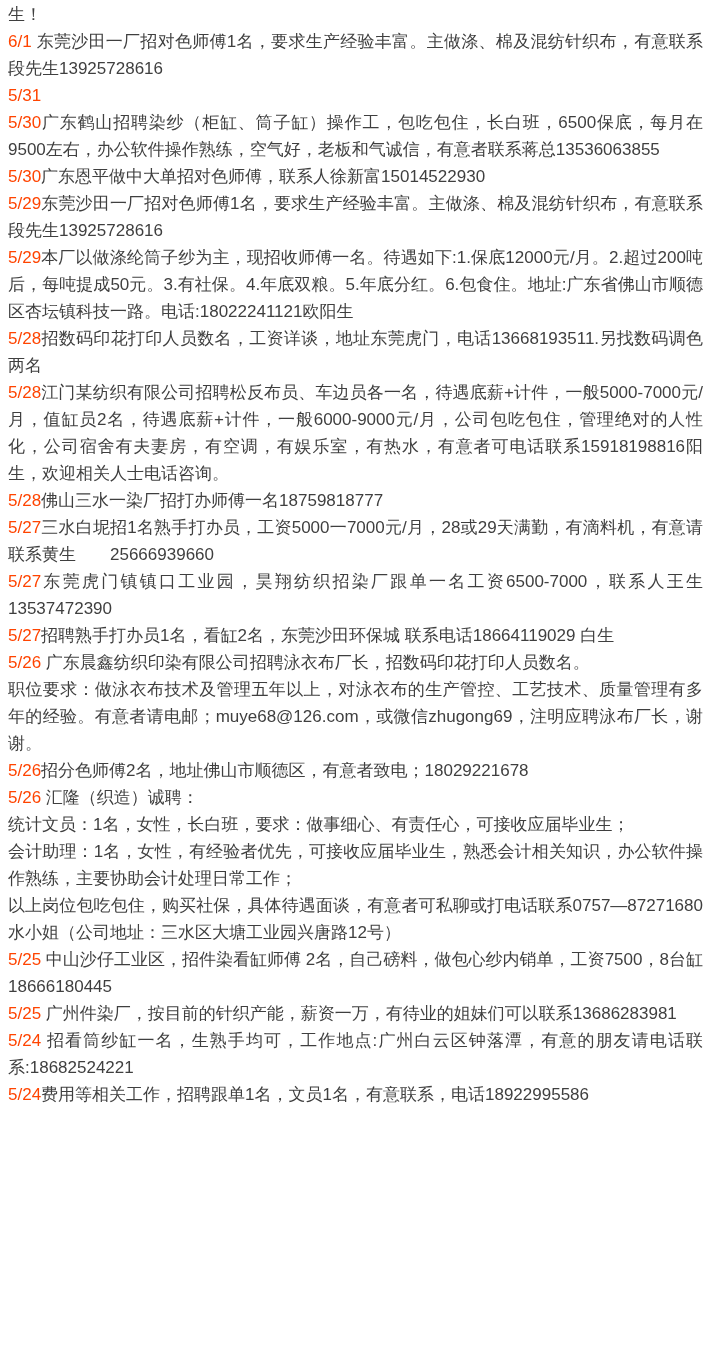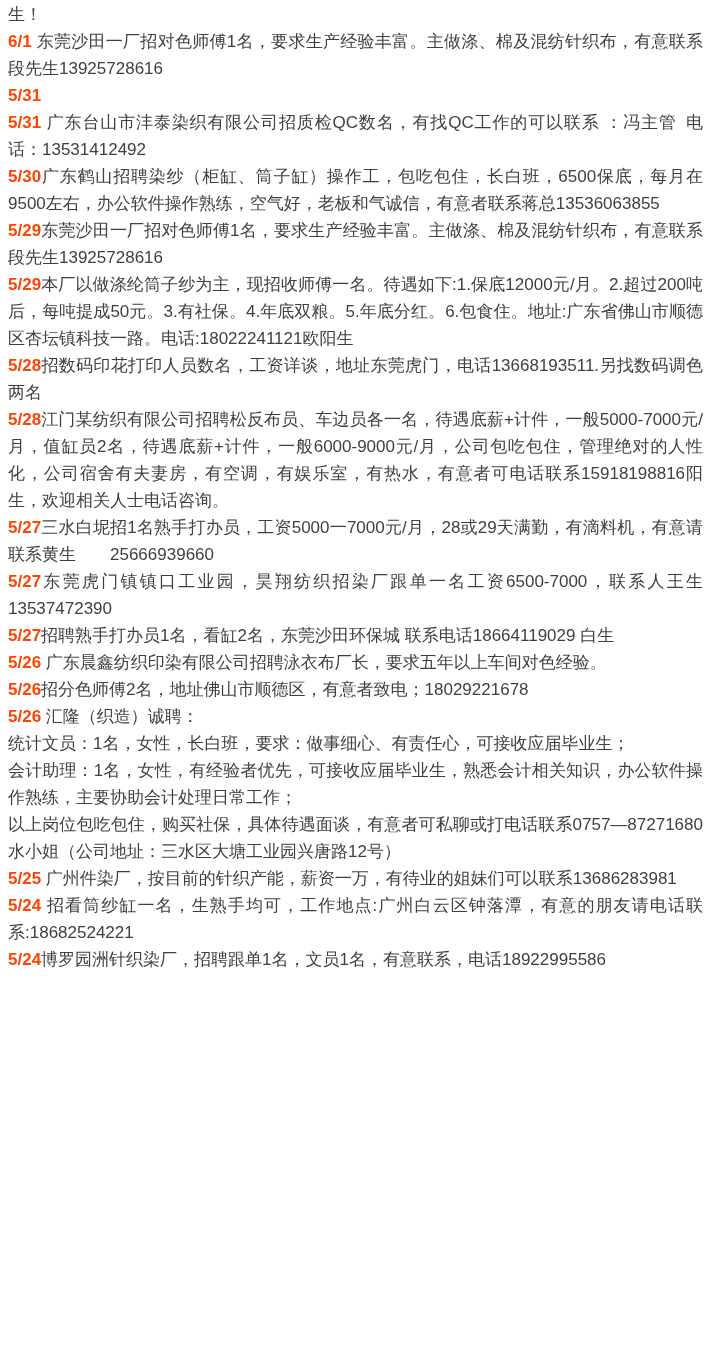--- a/index.html
+++ b/index.html
@@ -24,71 +24,74 @@
     color:var(--text-color);
   }
   .post{
     margin:0;
     padding:0;
     text-align:justify;
     word-break:break-word;
   }
   .post .date{
     color:var(--date-color);
-    font-weight:bold;
+    font-weight:normal;
   }
 </style>
 </head>
 <body>
 
 <div class="page">
   <div id="post-list">
   <p class="post"><span class="body">生！</span></p>
 
   <p class="post"><span class="date">6/1</span><span class="body"> 东莞沙田一厂招对色师傅1名，要求生产经验丰富。主做涤、棉及混纺针织布，有意联系段先生13925728616</span></p>
 
   <p class="post"><span class="date">5/31</span><span class="body"></span></p>
 
-  <p class="post"><span class="date">5/31</span><span class="body"> 广东台山市沣泰染织有限公司招质检QC数名，有找QC工作的可以联系 ：冯主管 电话：13531412492</span></p>
 
 
   <p class="post"><span class="date">5/30</span><span class="body">广东鹤山招聘染纱（柜缸、筒子缸）操作工，包吃包住，长白班，6500保底，每月在9500左右，办公软件操作熟练，空气好，老板和气诚信，有意者联系蒋总13536063855</span></p>
 
+  <p class="post"><span class="date">5/30</span><span class="body">广东恩平做中大单招对色师傅，联系人徐新富15014522930</span></p>
 
 
   <p class="post"><span class="date">5/29</span><span class="body">东莞沙田一厂招对色师傅1名，要求生产经验丰富。主做涤、棉及混纺针织布，有意联系段先生13925728616</span></p>
 
   <p class="post"><span class="date">5/29</span><span class="body">本厂以做涤纶筒子纱为主，现招收师傅一名。待遇如下:1.保底12000元/月。2.超过200吨后，每吨提成50元。3.有社保。4.年底双粮。5.年底分红。6.包食住。地址:广东省佛山市顺德区杏坛镇科技一路。电话:18022241121欧阳生</span></p>
 
   <p class="post"><span class="date">5/28</span><span class="body">招数码印花打印人员数名，工资详谈，地址东莞虎门，电话13668193511.另找数码调色两名</span></p>
 
   <p class="post"><span class="date">5/28</span><span class="body">江门某纺织有限公司招聘松反布员、车边员各一名，待遇底薪+计件，一般5000-7000元/月，值缸员2名，待遇底薪+计件，一般6000-9000元/月，公司包吃包住，管理绝对的人性化，公司宿舍有夫妻房，有空调，有娱乐室，有热水，有意者可电话联系15918198816阳生，欢迎相关人士电话咨询。</span></p>
 
+  <p class="post"><span class="date">5/28</span><span class="body">佛山三水一染厂招打办师傅一名18759818777</span></p>
 
   <p class="post"><span class="date">5/27</span><span class="body">三水白坭招1名熟手打办员，工资5000一7000元/月，28或29天满勤，有滴料机，有意请联系黄生　　25666939660</span></p>
 
   <p class="post"><span class="date">5/27</span><span class="body">东莞虎门镇镇口工业园，昊翔纺织招染厂跟单一名工资6500-7000，联系人王生13537472390</span></p>
 
   <p class="post"><span class="date">5/27</span><span class="body">招聘熟手打办员1名，看缸2名，东莞沙田环保城 联系电话18664119029 白生</span></p>
 
-  <p class="post"><span class="date">5/26</span><span class="body"> 广东晨鑫纺织印染有限公司招聘泳衣布厂长，要求五年以上车间对色经验。</span></p>
+  <p class="post"><span class="date">5/26</span><span class="body"> 广东晨鑫纺织印染有限公司招聘泳衣布厂长，招数码印花打印人员数名。</span></p>
 
+  <p class="post"><span class="body">职位要求：做泳衣布技术及管理五年以上，对泳衣布的生产管控、工艺技术、质量管理有多年的经验。有意者请电邮；muye68@126.com，或微信zhugong69，注明应聘泳布厂长，谢谢。</span></p>
 
   <p class="post"><span class="date">5/26</span><span class="body">招分色师傅2名，地址佛山市顺德区，有意者致电；18029221678</span></p>
 
   <p class="post"><span class="date">5/26</span><span class="body"> 汇隆（织造）诚聘：</span></p>
 
   <p class="post"><span class="body">统计文员：1名，女性，长白班，要求：做事细心、有责任心，可接收应届毕业生；</span></p>
 
   <p class="post"><span class="body">会计助理：1名，女性，有经验者优先，可接收应届毕业生，熟悉会计相关知识，办公软件操作熟练，主要协助会计处理日常工作；</span></p>
 
 
   <p class="post"><span class="body">以上岗位包吃包住，购买社保，具体待遇面谈，有意者可私聊或打电话联系0757—87271680水小姐（公司地址：三水区大塘工业园兴唐路12号）</span></p>
 
+  <p class="post"><span class="date">5/25</span><span class="body"> 中山沙仔工业区，招件染看缸师傅 2名，自己磅料，做包心纱内销单，工资7500，8台缸18666180445</span></p>
 
   <p class="post"><span class="date">5/25</span><span class="body"> 广州件染厂，按目前的针织产能，薪资一万，有待业的姐妹们可以联系13686283981</span></p>
 
   <p class="post"><span class="date">5/24</span><span class="body"> 招看筒纱缸一名，生熟手均可，工作地点:广州白云区钟落潭，有意的朋友请电话联系:18682524221</span></p>
 
-  <p class="post"><span class="date">5/24</span><span class="body">博罗园洲针织染厂，招聘跟单1名，文员1名，有意联系，电话18922995586</span></p>
+  <p class="post"><span class="date">5/24</span><span class="body">费用等相关工作，招聘跟单1名，文员1名，有意联系，电话18922995586</span></p>
 
 </div>
 </div>
 
 </body></html>

